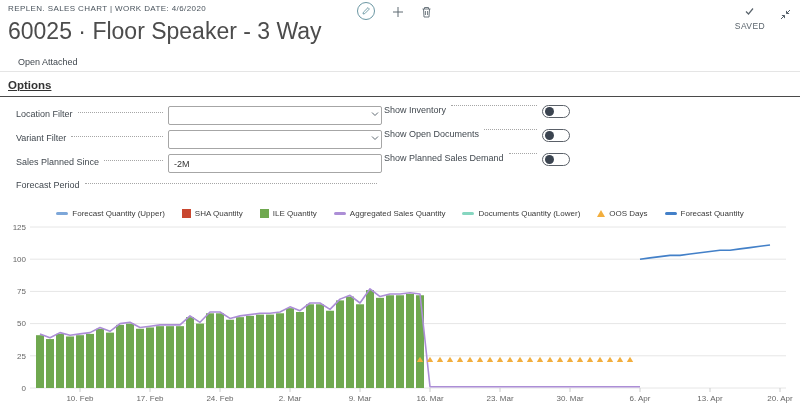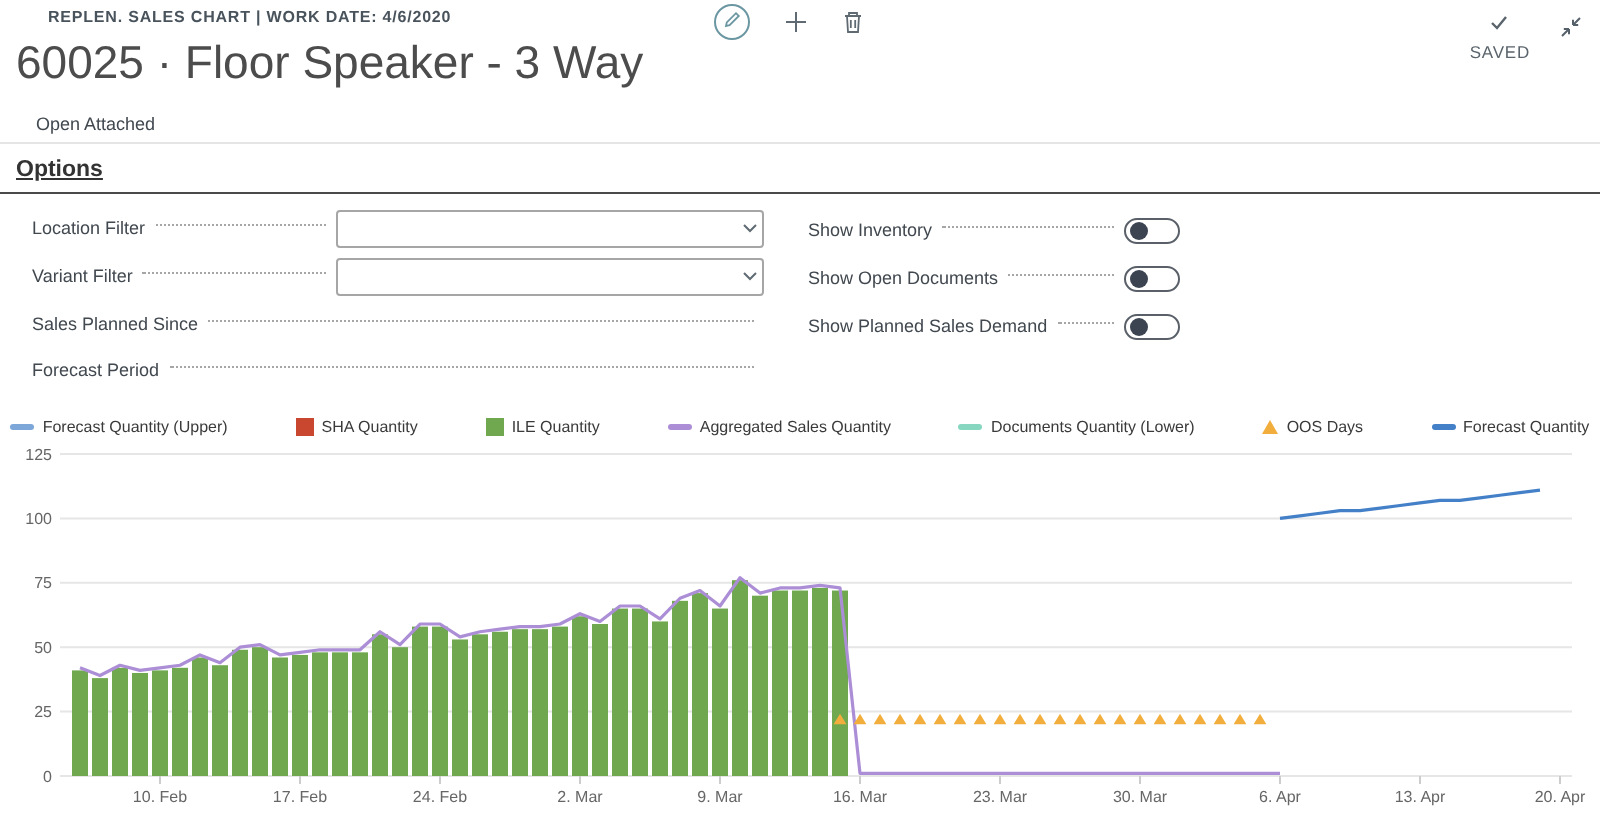--- a/index.html
+++ b/index.html
@@ -2,53 +2,53 @@
 <html><head>
 <meta charset="utf-8">
 <style>
   * { margin:0; padding:0; box-sizing:border-box; }
   html,body { width:800px; height:413px; background:#fff; overflow:hidden;
               font-family:"Liberation Sans", sans-serif; }
   .abs { position:absolute; }
 
   
   .caption { top:4px; left:8px; font-size:8px; letter-spacing:.4px; color:#49535c;
-             font-weight:bold; text-transform:uppercase;margin-left:16px; }
+             font-weight:normal; text-transform:uppercase; }
   .edit-circle { top:2px; left:357px; width:18px; height:18px; border:1px solid #6b97a3;
                  border-radius:50%; display:flex; align-items:center; justify-content:center; cursor:pointer; }
   .icon-btn { color:#5f6a72; cursor:pointer; }
   .plus-icon { top:4px; left:392px; }
   .trash-icon { top:4px; left:421px; }
   .saved { top:7px; right:35px; font-size:8.5px; color:#5a646c; letter-spacing:.4px; display:flex; align-items:center; gap:3px;flex-direction:column; }
   .collapse-icon { top:6px; right:9px; }
   .page-title { top:18px; left:8px; font-size:23px; font-weight:300; color:#4c4c4c; }
 
   .show-attached { top:57px; left:18px; font-size:9px; color:#41484f; cursor:pointer; }
   .divider1 { top:71px; left:0; width:800px; border-bottom:1px solid #e5e5e5; }
 
   .options-title { top:79px; left:8px; font-size:11.5px; font-weight:bold; color:#333;text-decoration:underline; }
   .options-underline { top:96px; left:0; width:800px; border-bottom:1px solid #4a4a4a; }
 
   
   .field-row { left:16px; width:366px; height:20px; display:flex; align-items:center;justify-content:center; }
-  .toggle-row { left:404px; width:186px; height:20px; display:flex; align-items:center; }
+  .toggle-row { left:384px; width:186px; height:20px; display:flex; }
   .fld-label { font-size:9px; color:#41484f; white-space:nowrap; }
   .leader { flex:1; border-bottom:1px dotted #a6a6a6; margin:0 5px 4px 5px; height:1px; }
   .fld-input-wrap { position:relative; width:214px; height:19px; }
   .fld-input { width:214px; height:19px; border:1px solid #a6a6a6; border-radius:2px;
                font-size:9px; color:#333; padding:0 14px 0 5px; outline:none;
                font-family:"Liberation Sans", sans-serif; background:#fff; }
   .chev { position:absolute; right:4px; top:5px; width:7px; height:7px; color:#5f6a72; font-size:8px; line-height:7px; cursor:pointer; }
   .toggle { width:28px; height:13px; border:1px solid #5a6068; border-radius:7px; background:#fff;
             position:relative; cursor:pointer; flex:0 0 28px; }
   .knob { position:absolute; left:2px; top:1px; width:9px; height:9px; border-radius:50%; background:#3b4450; }
 
   
   .legend { top:205px; left:0; width:800px; height:16px; display:flex; justify-content:center;
-            align-items:center; gap:34px; }
+            align-items:center; gap:17px; }
   .lg-item { display:flex; align-items:center; gap:4px; font-size:8px; color:#3a3a3a; }
   .sw-line { width:12px; height:3px; border-radius:2px; }
   .sw-bar { width:9px; height:9px; }
   .sw-tri { width:0; height:0; border-left:4px solid transparent; border-right:4px solid transparent; }
 
   .chart-wrap { top:222px; left:0; width:800px; height:191px; }
   svg text { font-family:"Liberation Sans", sans-serif; }
 </style>
 </head>
 <body>
@@ -125,20 +125,23 @@
       <svg width="8" height="8" viewBox="0 0 8 8">
           <path d="M1 2.5 L4 5.5 L7 2.5" fill="none" stroke="#5f6a72" stroke-width="1"></path>
         </svg>
     </span>
   </span>
 </div>
 
 <div class="abs field-row" style="top:152px">
   <span class="fld-label">Sales Planned Since</span>
   <span class="leader"></span>
+  <span class="fld-input-wrap">
+    <input class="fld-input" value="-2M" style="">
+  </span>
 </div>
 
 <div class="abs field-row" style="top:175px">
   <span class="fld-label">Forecast Period</span>
   <span class="leader"></span>
 </div>
 
 <div class="abs toggle-row" style="top:105px">
   <span class="fld-label">Show Inventory</span>
   <span class="leader"></span>

